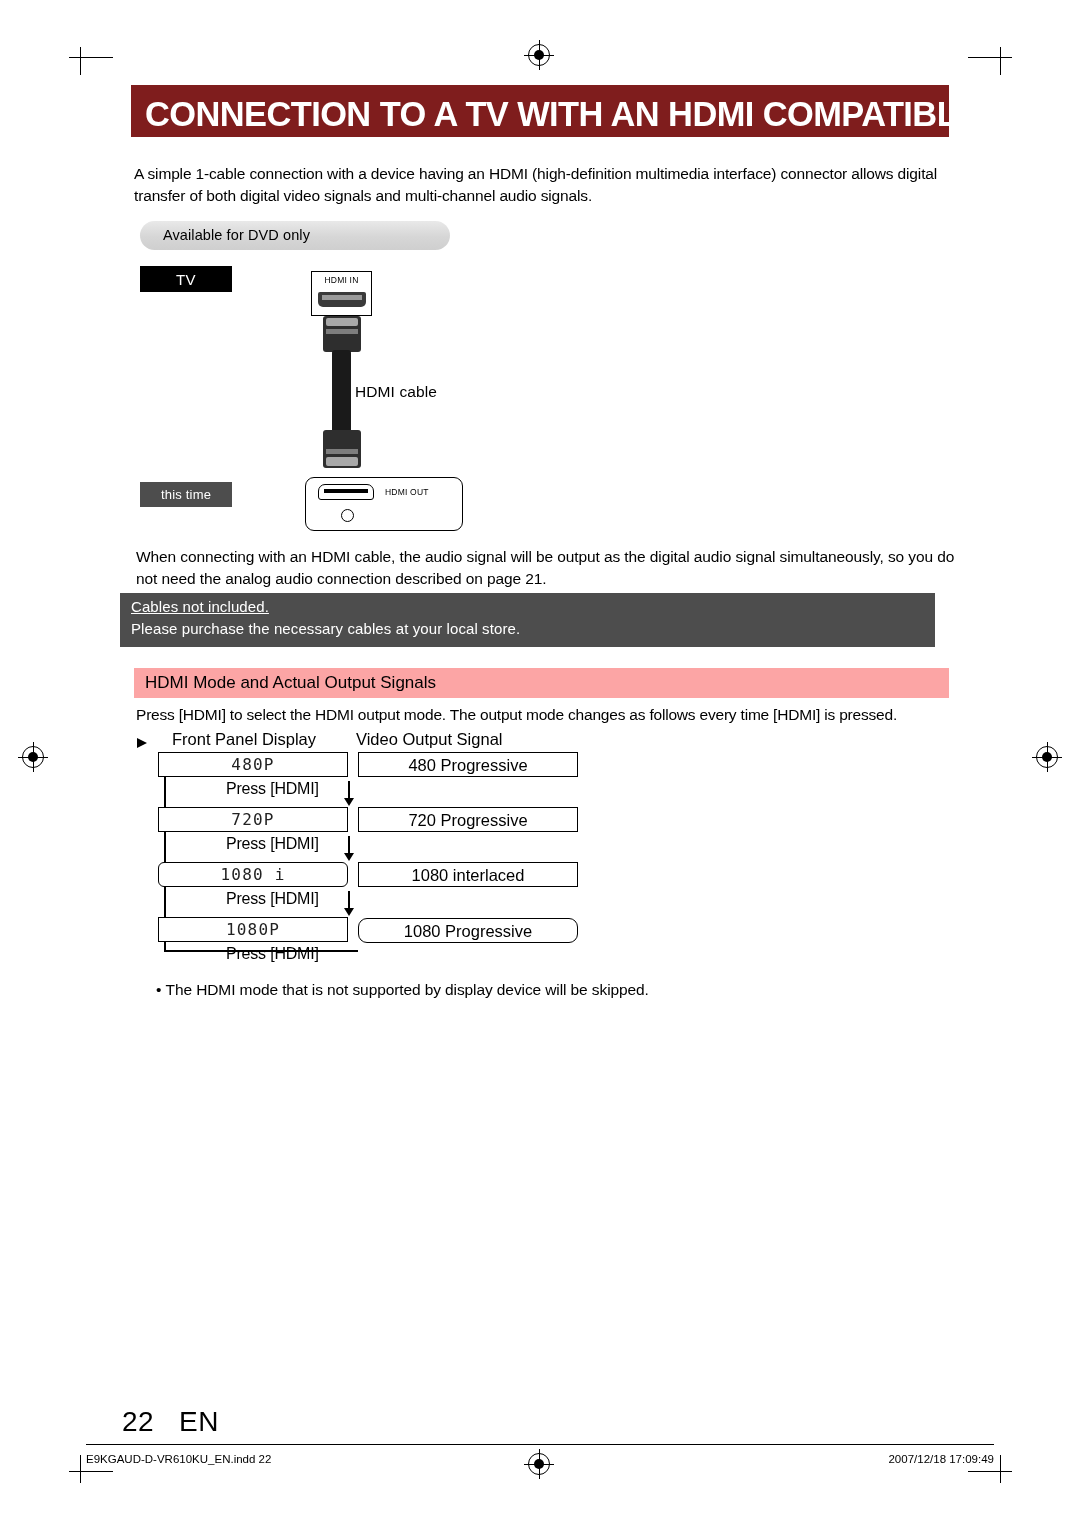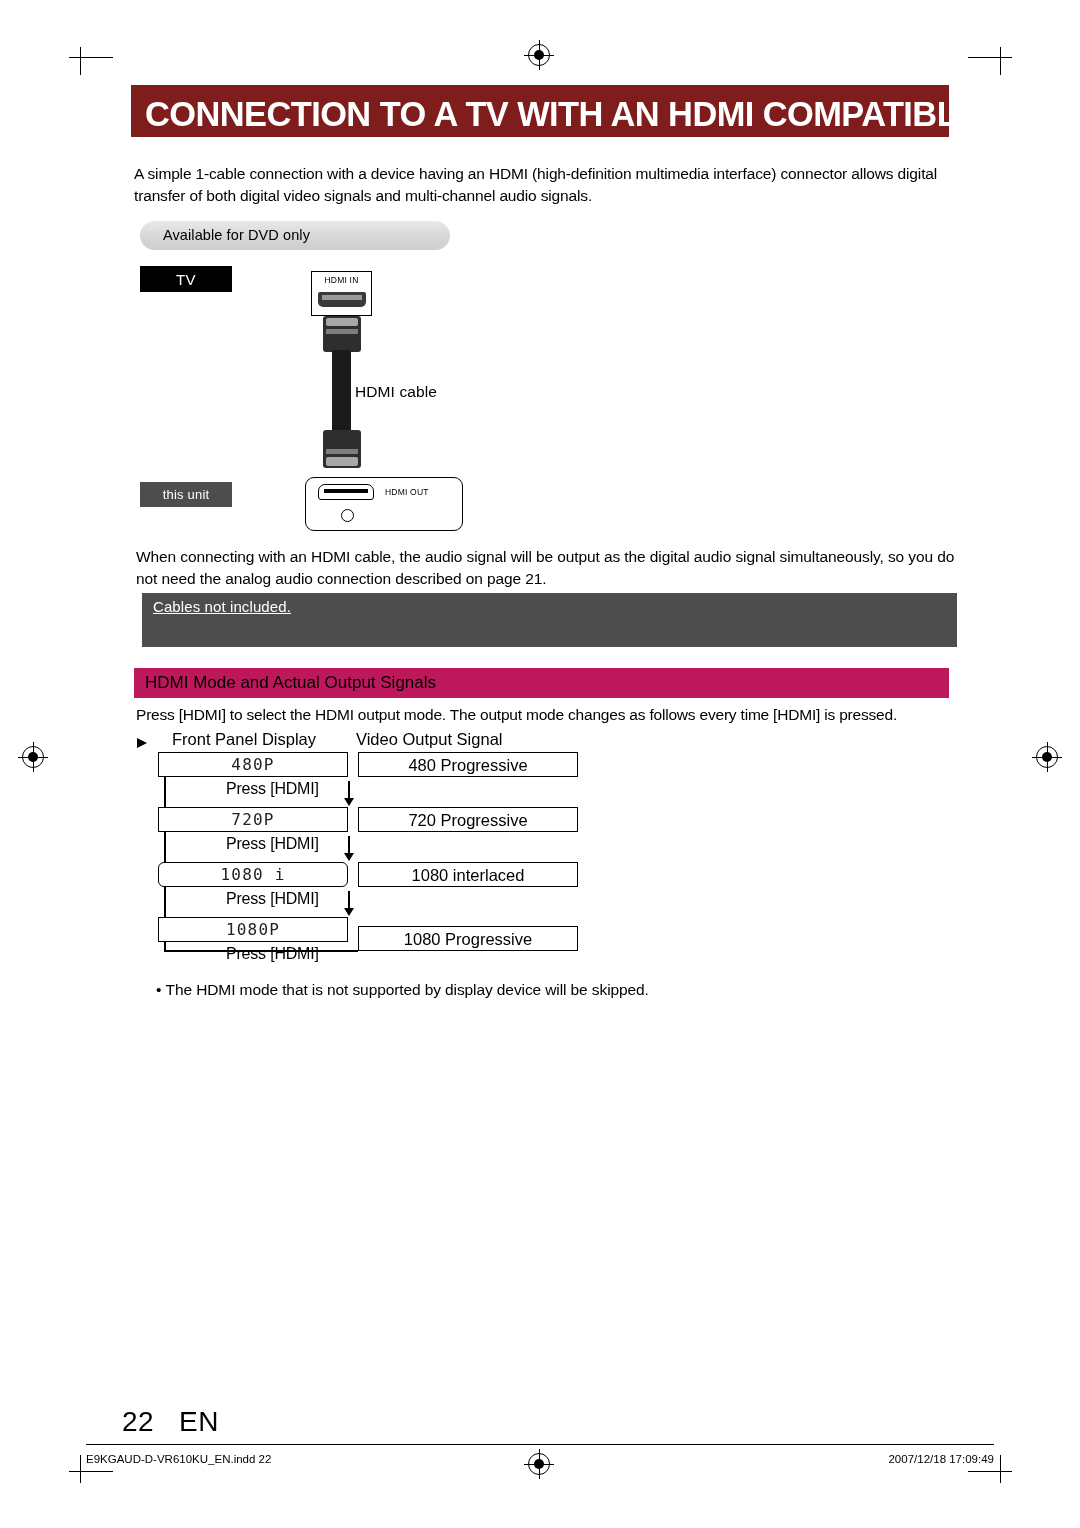--- a/index.html
+++ b/index.html
@@ -285,21 +285,21 @@
     top: 546px;
     width: 824px;
     font-size: 15.5px;
     line-height: 22px;
     letter-spacing: -0.1px;
   }
 
   
   .note-box {
     position: absolute;
-    left: 142px;
+    left: 120px;
     top: 593px;
     width: 815px;
     height: 54px;
     background: #4d4d4d;
     color: #ffffff;
     text-align: center;
   }
   .note-box .line1 {
     position: absolute;
     left: 11px;
@@ -316,21 +316,21 @@
     letter-spacing: 0.1px;
   }
 
   
   .subhead-bar {
     position: absolute;
     left: 134px;
     top: 668px;
     width: 815px;
     height: 30px;
-    background: #be185d;
+    background: #fca5a5;
   }
   .subhead-bar span {
     position: absolute;
     left: 11px;
     top: 5px;
     font-size: 17px;
     letter-spacing: 0px;
   }
 
   .para3 {
@@ -520,32 +520,33 @@
 <div class="tv-jack">
   <div class="jack-text">HDMI IN</div>
   <div class="jack-port"></div>
 </div>
 
 <div class="plug-top"></div>
 <div class="cable-line"></div>
 <div class="plug-bottom"></div>
 <div class="cable-caption">HDMI cable</div>
 
-<div class="thisunit-label">this unit</div>
+<div class="thisunit-label">this time</div>
 
 <div class="unit-panel">
   <div class="port"></div>
   <div class="port-label">HDMI OUT</div>
   <div class="knob"></div>
 </div>
 
 <div class="para2">When connecting with an HDMI cable, the audio signal will be output as the digital audio signal simultaneously, so you do not need the analog audio connection described on page 21.</div>
 
 <div class="note-box">
   <div class="line1">Cables not included.</div>
+  <div class="line2">Please purchase the necessary cables at your local store.</div>
 </div>
 
 <div class="subhead-bar">
   <span>HDMI Mode and Actual Output Signals</span>
 </div>
 
 <div class="para3">Press [HDMI] to select the HDMI output mode. The output mode changes as follows every time [HDMI] is pressed.</div>
 
 <div class="table-wrap">
   <div class="head-arrow"></div>
@@ -578,21 +579,21 @@
   </div>
   <div class="row-box right" style="top:132px;">
     <div class="sig">1080 interlaced</div>
   </div>
   <div class="press-lbl" style="left:68px; top:160px;">Press [HDMI]</div>
   <div class="down-arrow" style="left:190px; top:161px;"></div>
 
   <div class="row-box left" style="top:187px;">
     <div class="lcd">1080P</div>
   </div>
-  <div class="row-box right" style="top:196px;">
+  <div class="row-box right" style="top:188px;border-radius:9px;">
     <div class="sig">1080 Progressive</div>
   </div>
   <div class="press-lbl" style="left:68px; top:215px;">Press [HDMI]</div>
 </div>
 
 <div class="footnote">
   <span>•</span>&nbsp;<span>The HDMI mode that is not supported by display device will be skipped.</span>
 </div>
 
 <div class="page-num">

